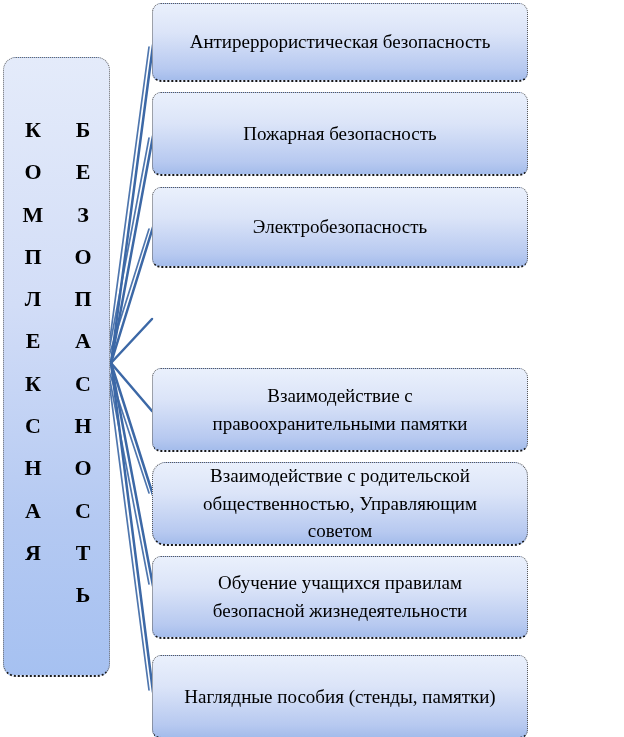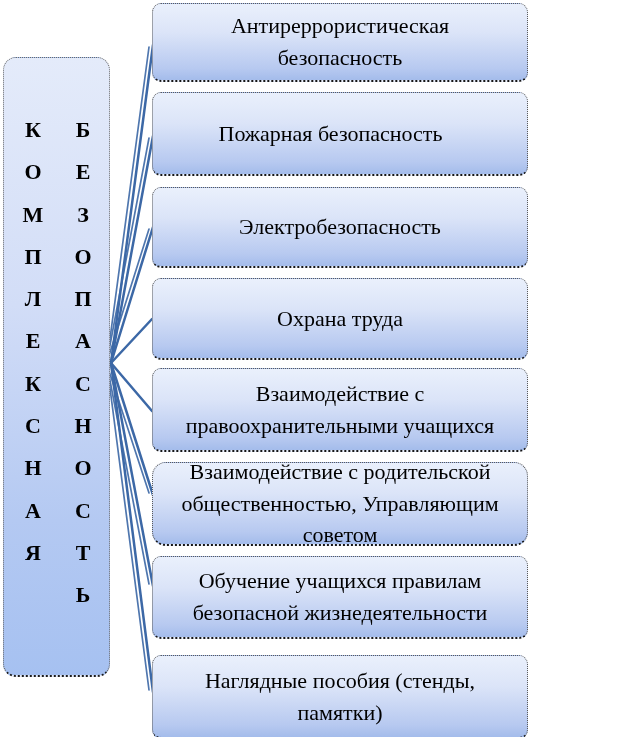--- a/index.html
+++ b/index.html
@@ -22,25 +22,25 @@
   .hub-col-1 { left:9px; }
   .hub-col-2 { left:59px; }
   .hub-col .letter { display:block; height:42.3px; line-height:42.3px; }
 
   .branch {
     position:absolute; left:152px; width:376px; box-sizing:border-box;
     border:1px dotted #5a5a5a; border-bottom:2px dotted #161616;
     border-radius:9px;
     background:linear-gradient(180deg,#eaf0fc 0%, #dbe4f8 38%, #b7c9f0 85%, #a4bceb 100%);
     display:flex; align-items:center; justify-content:center;
-    text-align:center; font-size:22px; line-height:1.45; color:#000;
+    text-align:center; font-size:19px; line-height:1.45; color:#000;
     padding:0 28px;
   }
   .b1 { top:3px;   height:79px; }
-  .b2 { top:92px;  height:84px;padding-left:9px; }
+  .b2 { top:92px;  height:84px; }
   .b3 { top:187px; height:81px; }
   .b4 { top:278px; height:82px; }
   .b5 { top:368px; height:84px; }
   .b6 { top:462px; height:84px;border-radius:14px; }
   .b7 { top:556px; height:83px; }
   .b8 { top:648px; height:84px;margin-top:7px; }
 </style>
 </head>
 <body>
 
@@ -101,25 +101,22 @@
 
   <div class="branch b1">
     <span>Антиреррористическая  безопасность</span>
   </div>
   <div class="branch b2">
     <span>Пожарная безопасность</span>
   </div>
   <div class="branch b3">
     <span>Электробезопасность</span>
   </div>
-  <div class="branch b4">
-    <span>Охрана труда</span>
-  </div>
   <div class="branch b5">
-    <span>Взаимодействие с правоохранительными учащихся</span>
+    <span>Взаимодействие с правоохранительными памятки</span>
   </div>
   <div class="branch b6">
     <span>Взаимодействие с родительской общественностью, Управляющим советом</span>
   </div>
   <div class="branch b7">
     <span>Обучение учащихся правилам безопасной жизнедеятельности</span>
   </div>
   <div class="branch b8">
     <span>Наглядные пособия (стенды, памятки)</span>
   </div>

